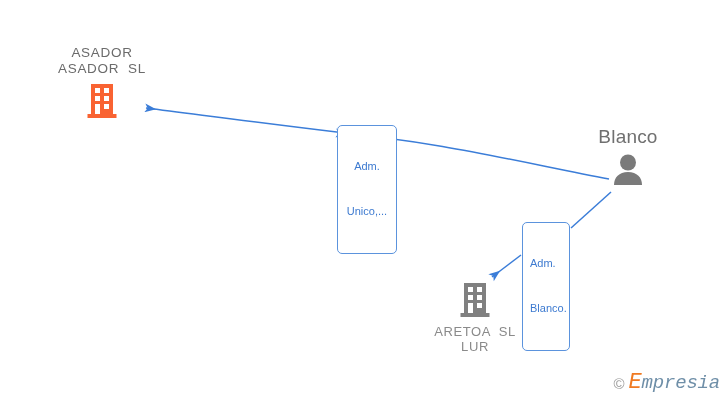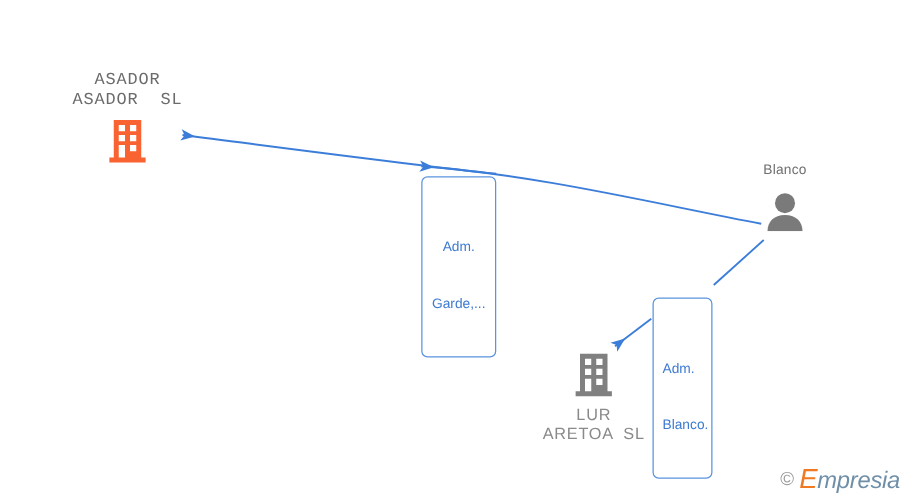--- a/index.html
+++ b/index.html
@@ -39,23 +39,22 @@
     white-space: pre;
   }
   .node-icon {
     display: block;
     margin: 0 auto;
   }
 
   
   .node-company-main {
     left: 28px;
-    top: 57px;
+    top: 45px;
     width: 148px;
-    font-family: Liberation Mono, monospace;
   }
   .node-company-main .node-label {
     color: #6b6b6b;
     font-size: 13.5px;
     line-height: 16px;
     letter-spacing: 0.7px;
   }
   .node-company-main .node-icon { margin-top: 6px; }
 
   
@@ -73,40 +72,39 @@
   }
 
   
   .node-person {
     left: 558px;
     top: 128px;
     width: 140px;
   }
   .node-person .node-label {
     color: #707070;
-    font-size: 11px;
+    font-size: 19px;
     line-height: 17px;
     letter-spacing: 0.2px;
   }
   .node-person .node-icon { margin-top: 8px; }
 
   
   .edge-label {
     position: absolute;
     box-sizing: border-box;
     border: 1.3px solid #5b93dd;
     border-radius: 5px;
     background: #ffffff;
     color: #3d7ad0;
     font-size: 11px;
     line-height: 15px;
-    padding: 19px 7px 4px 7px;
+    padding: 3px 7px 4px 7px;
     white-space: pre;
     box-shadow: 0 0 0 0 rgba(0,0,0,0);
-    margin-top: 16px;
   }
   .edge-label-unico {
     left: 337px;
     top: 125px;
     width: 60px;
     text-align: center;
   }
   .edge-label-solid {
     left: 522px;
     top: 222px;
@@ -123,21 +121,21 @@
     align-items: center;
     gap: 4px;
     user-select: none;
   }
   .watermark .wm-c {
     font-size: 15px;
     color: #9a9a9a;
     line-height: 1;
   }
   .watermark .wm-word {
-    font-family: Liberation Sans, sans-serif;
+    font-family: Liberation Mono, monospace;
     font-style: italic;
     font-size: 19px;
     line-height: 1;
     color: #6f8fa8;
     letter-spacing: -0.2px;
   }
   .watermark .wm-word .wm-cap {
     color: #f07a22;
     font-size: 22px;
   }
@@ -156,21 +154,21 @@
 
     <path d="M 609 179 C 520 162 430 140 337 133" fill="none" stroke="#3b7dd8" stroke-width="1.5" marker-end="url(#arrowblue)"></path>
     <path d="M 397 139 C 330 132 240 120 146 108" fill="none" stroke="#3b7dd8" stroke-width="1.5" marker-end="url(#arrowblue)"></path>
 
     <path d="M 611 192 L 571 228" fill="none" stroke="#3b7dd8" stroke-width="1.5"></path>
     <path d="M 521 255 L 492 277" fill="none" stroke="#3b7dd8" stroke-width="1.5" marker-end="url(#arrowblue)"></path>
   </svg>
 
   <div class="edge-label edge-label-unico">
     <div>Adm.</div>
-    <div>Garde,...</div>
+    <div>Unico,...</div>
   </div>
 
   <div class="edge-label edge-label-solid">
     <div>Adm.</div>
     <div>Blanco.</div>
   </div>
 
   <div class="node node-company-main">
     <div class="node-label">ASADOR</div>
     <div class="node-label">ASADOR  SL</div>
@@ -208,22 +206,22 @@
       </g>
       <g fill="#ffffff">
         <rect x="8" y="5" width="5" height="5"></rect>
         <rect x="17" y="5" width="5" height="5"></rect>
         <rect x="8" y="13" width="5" height="5"></rect>
         <rect x="17" y="13" width="5" height="5"></rect>
         <rect x="17" y="21" width="5" height="5"></rect>
         <rect x="8" y="21" width="5" height="10"></rect>
       </g>
     </svg>
+    <div class="node-label">ARETOA  SL</div>
     <div class="node-label">LUR</div>
-    <div class="node-label">ARETOA  SL</div>
   </div>
 
   <div class="watermark">
     <span class="wm-c">©</span>
     <span class="wm-word"><span class="wm-cap">E</span><span>mpresia</span></span>
   </div>
 
 </div>
 
 </body></html>

